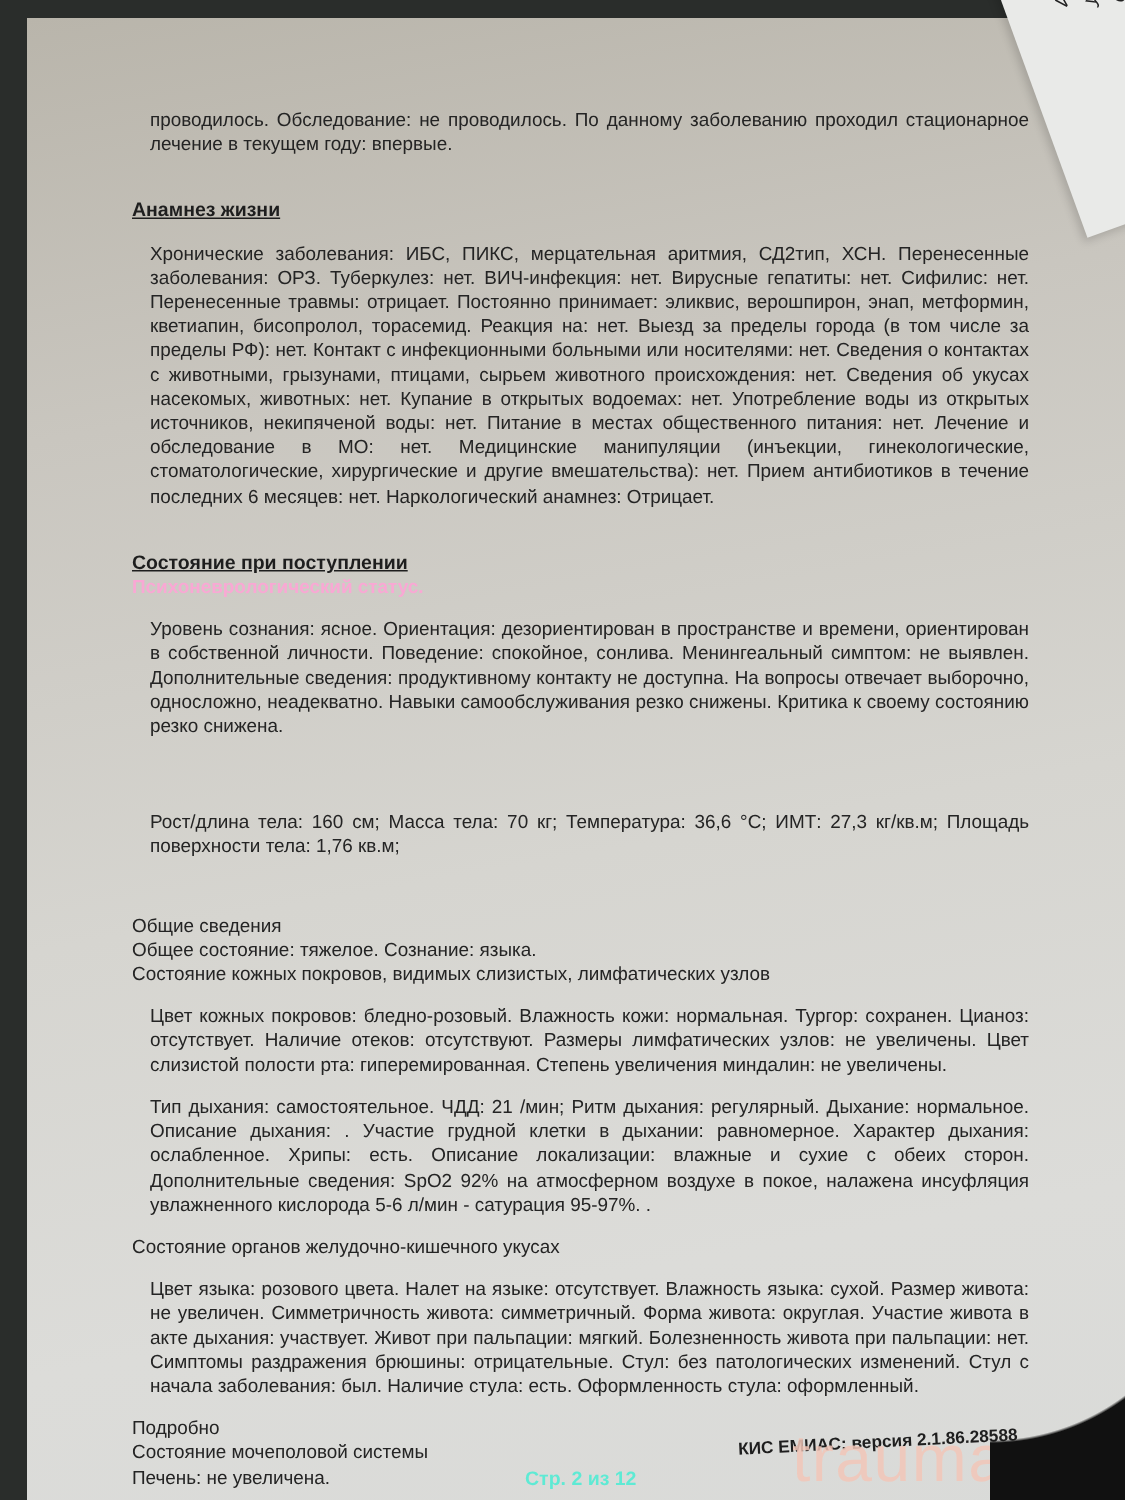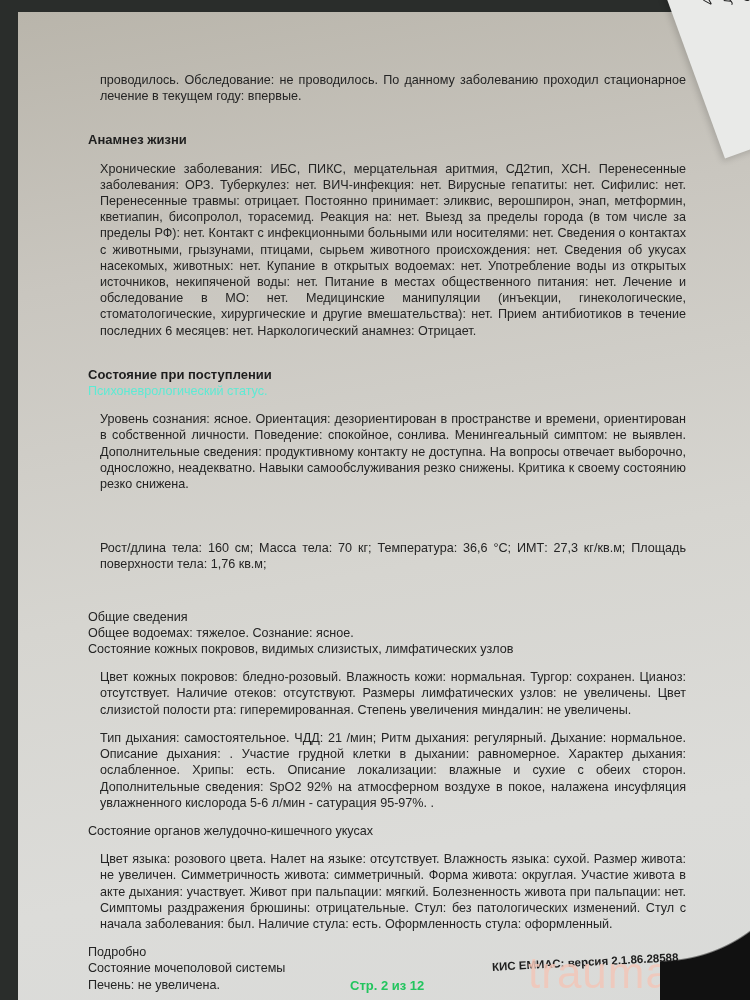--- a/index.html
+++ b/index.html
@@ -24,27 +24,27 @@
   .overlap-text {
     position:absolute; left:700px; top:0px; width:120px; height:150px; overflow:hidden;
     font-size:13px; color:#222; transform:rotate(-62deg); transform-origin:0 0;
   }
   .overlap-text div { line-height:16px; white-space:nowrap; }
   .content {
     position:absolute; left:88px; top:60px; width:610px;
     font-size:12.6px; line-height:16.2px; color:#242424;
   }
   .p { margin:12px; text-align:justify; }
-  .sec-title { font-weight:bold; font-size:13px; margin:0; color:#1e1e1e; }
-  .bold { font-weight:normal; color:#5eead4; }
+  .sec-title { font-weight:bold; text-decoration:underline; font-size:13px; margin:0; color:#1e1e1e; }
+  .bold { font-weight:bold; color:#f9a8d4; }
   .gap { height:16px; }
   .gap2 { height:24px; }
   .line { margin:0; }
   .footer-page {
-    position:absolute; left:350px; top:978px; font-size:13px; font-weight:bold; color:#22c55e;
+    position:absolute; left:350px; top:978px; font-size:13px; font-weight:bold; color:#5eead4;
   }
   .footer-ver {
     position:absolute; left:492px; top:956px; font-size:11.5px; font-weight:bold; color:#1e1e1e;
     transform:rotate(-3deg);
   }
   .watermark {
     position:absolute; left:528px; top:948px; font-size:44px; color:#f2c7b9; opacity:0.85;
     letter-spacing:1px;
   }
 </style>
@@ -72,21 +72,21 @@
 
   <p class="sec-title">Состояние при поступлении</p>
   <p class="line bold">Психоневрологический статус.</p>
   <p class="p">Уровень сознания: ясное. Ориентация: дезориентирован в пространстве и времени, ориентирован в собственной личности. Поведение: спокойное, сонлива. Менингеальный симптом: не выявлен. Дополнительные сведения: продуктивному контакту не доступна. На вопросы отвечает выборочно, односложно, неадекватно. Навыки самообслуживания резко снижены. Критика к своему состоянию резко снижена.</p>
   <div class="gap2"></div>
 
   <p class="p">Рост/длина тела: 160 см; Масса тела: 70 кг; Температура: 36,6 °С; ИМТ: 27,3 кг/кв.м; Площадь поверхности тела: 1,76 кв.м;</p>
   <div class="gap2"></div>
 
   <p class="line">Общие сведения</p>
-  <p class="line">Общее водоемах: тяжелое. Сознание: ясное.</p>
+  <p class="line">Общее состояние: тяжелое. Сознание: языка.</p>
   <p class="line">Состояние кожных покровов, видимых слизистых, лимфатических узлов</p>
   <p class="p">Цвет кожных покровов: бледно-розовый. Влажность кожи: нормальная. Тургор: сохранен. Цианоз: отсутствует. Наличие отеков: отсутствуют. Размеры лимфатических узлов: не увеличены. Цвет слизистой полости рта: гиперемированная. Степень увеличения миндалин: не увеличены.</p>
   <p class="p">Тип дыхания: самостоятельное. ЧДД: 21 /мин; Ритм дыхания: регулярный. Дыхание: нормальное. Описание дыхания: . Участие грудной клетки в дыхании: равномерное. Характер дыхания: ослабленное. Хрипы: есть. Описание локализации: влажные и сухие с обеих сторон. Дополнительные сведения: SpO2 92% на атмосферном воздухе в покое, налажена инсуфляция увлажненного кислорода 5-6 л/мин - сатурация 95-97%. .</p>
   <p class="line">Состояние органов желудочно-кишечного укусах</p>
   <p class="p">Цвет языка: розового цвета. Налет на языке: отсутствует. Влажность языка: сухой. Размер живота: не увеличен. Симметричность живота: симметричный. Форма живота: округлая. Участие живота в акте дыхания: участвует. Живот при пальпации: мягкий. Болезненность живота при пальпации: нет. Симптомы раздражения брюшины: отрицательные. Стул: без патологических изменений. Стул с начала заболевания: был. Наличие стула: есть. Оформленность стула: оформленный.</p>
   <p class="line">Подробно</p>
   <p class="line">Состояние мочеполовой системы</p>
   <p class="line">Печень: не увеличена.</p>
   <p class="p">Мочеиспускание с начала заболевания: было. Мочеиспускание: не нарушено. Дополнительные сведения: диурез в памперс.</p>
   <p class="line">Состояние органов зрения</p>

